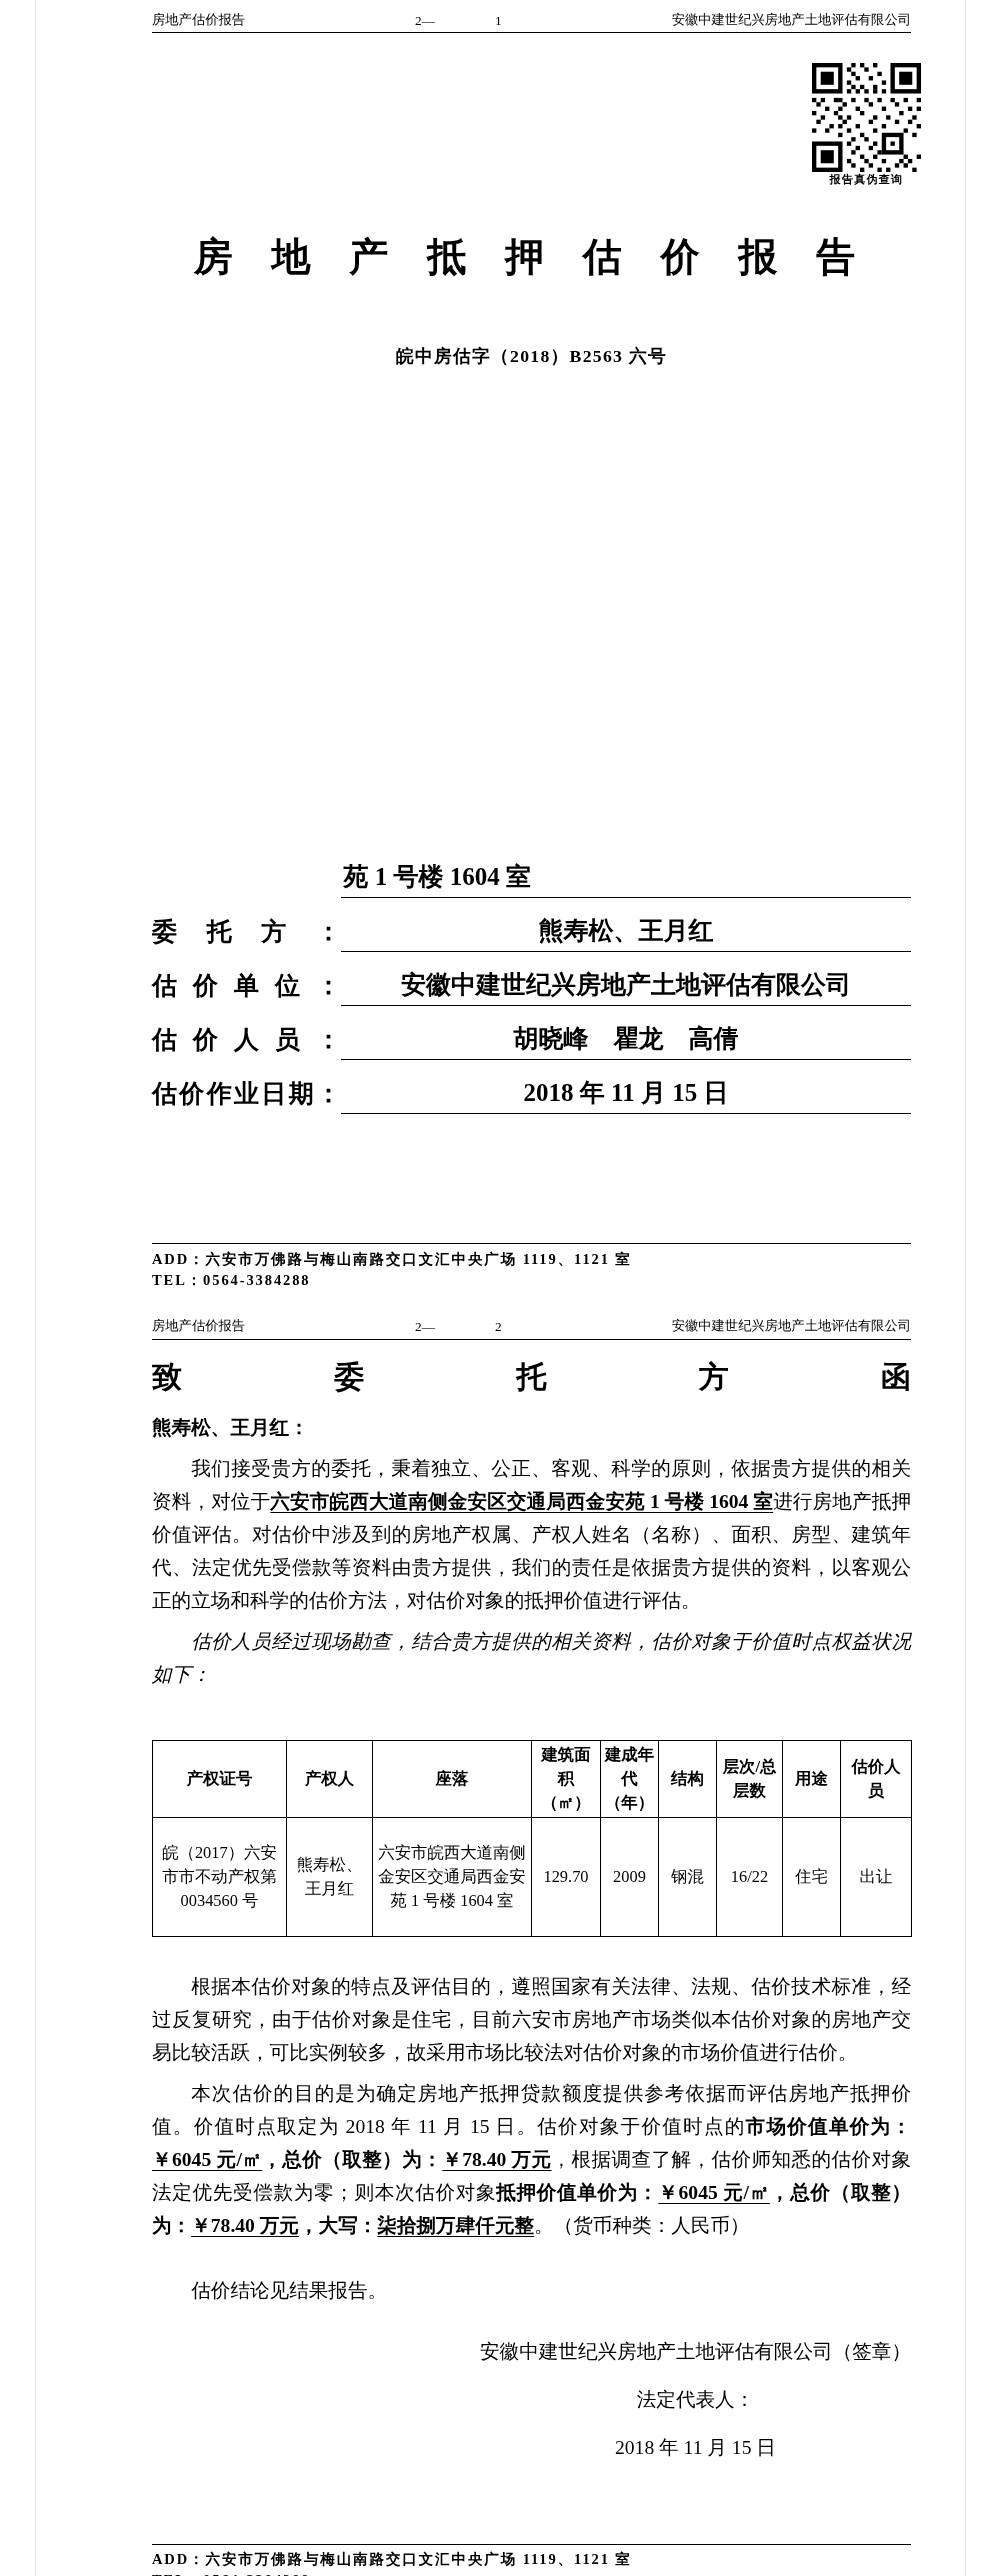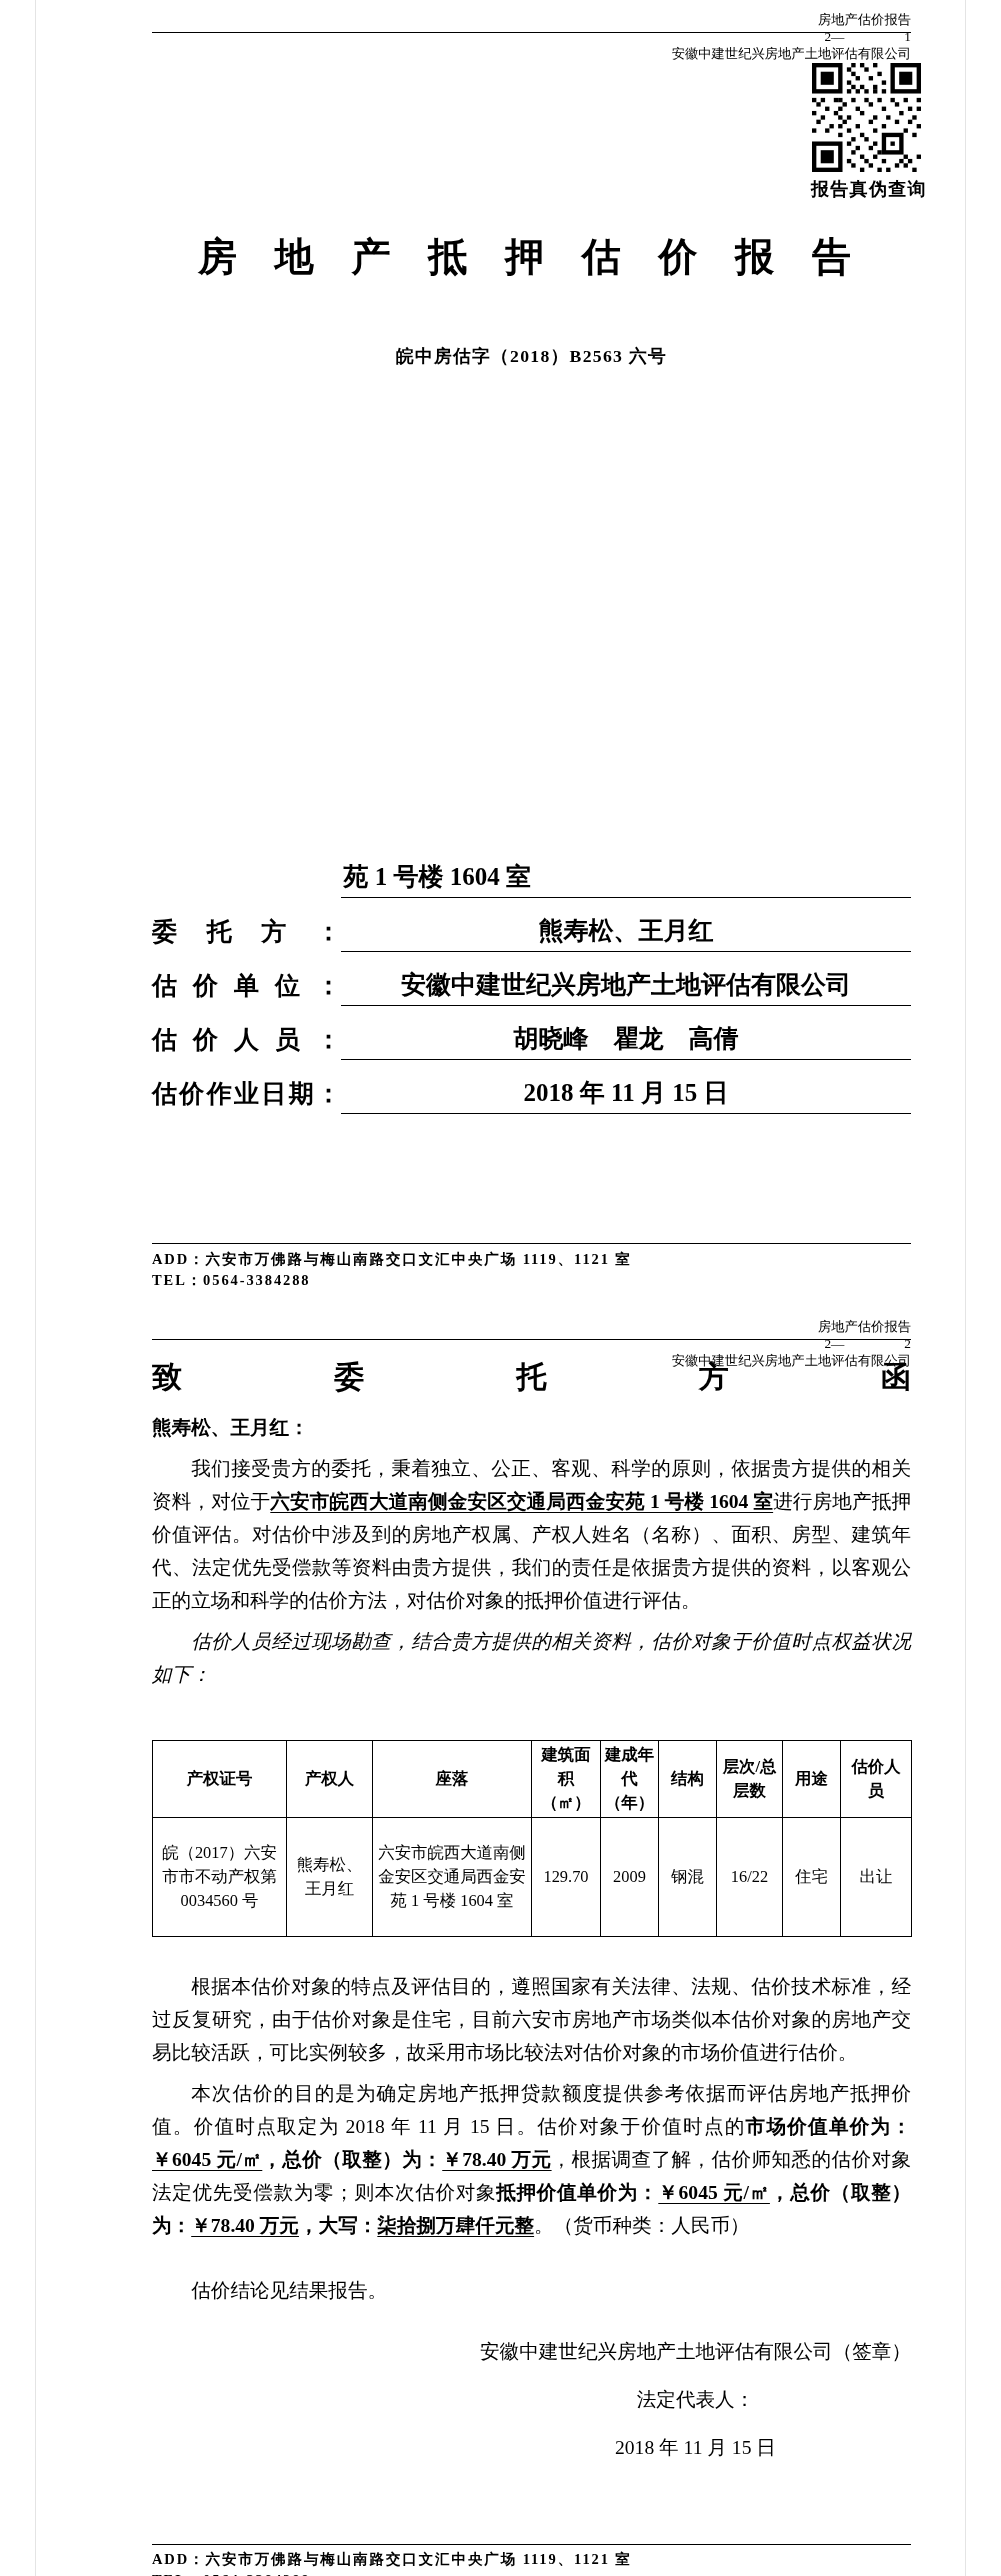--- a/index.html
+++ b/index.html
@@ -5,28 +5,28 @@
   * { margin:0; padding:0; box-sizing:border-box; }
   html, body { width:1002px; height:2576px; background:#ffffff; overflow:hidden; }
   body { font-family:"Liberation Serif","DejaVu Serif",serif; color:#000; }
 
   .sheet { width:931px; margin:0 35px; border-left:0.6px solid #e4e4e4; border-right:0.6px solid #e4e4e4; }
 
   .page { position:relative; height:1288px; padding:11.4px 54px 0 116px; }
   .page2 { padding-top:30px; }
 
   .page-header { display:flex; justify-content:space-between; align-items:flex-end;
-                 font-size:13.3px; border-bottom:1.3px solid #000; padding-bottom:3.8px; height:22px;flex-direction:column; }
+                 font-size:13.3px; border-bottom:1.3px solid #000; padding-bottom:3.8px; height:22px; }
   .header-center { display:flex; gap:60px; }
 
   .qr-wrap { position:absolute; top:63px; right:43px; width:111px; text-align:center; }
   .qr-wrap svg { width:109px; height:109px; display:block; margin:0 auto; }
-  .qr-caption { font-size:18px; font-weight:bold; letter-spacing:1.3px; margin-top:5px; white-space:nowrap; }
-
-  .report-title { margin-top:201px; text-align:center; font-family:Liberation Serif, serif;
+  .qr-caption { font-size:11px; font-weight:bold; letter-spacing:1.3px; white-space:nowrap; }
+
+  .report-title { margin-top:201px; text-align:center; font-family:Liberation Sans, sans-serif;
                   font-weight:bold; font-size:39px; letter-spacing:14px; line-height:1.2; white-space:nowrap; }
   .report-no { margin-top:63px; text-align:center; font-size:17.7px; font-weight:bold; letter-spacing:1.3px; }
 
   .form-block { margin-top:476px; }
   .field-row { display:flex; align-items:flex-end; height:54px; font-size:25px; font-weight:bold; }
   .field-label { width:189px; flex:none; text-align:justify; text-align-last:justify; padding-bottom:3.8px; }
   .field-value { flex:1; border-bottom:1.3px solid #000; padding-bottom:3.8px; text-align:center; white-space:nowrap; }
   .field-value.left { text-align:left; padding-left:2.5px; }
 
   .page-footer { position:absolute; left:116px; right:54px; border-top:1.3px solid #000;

